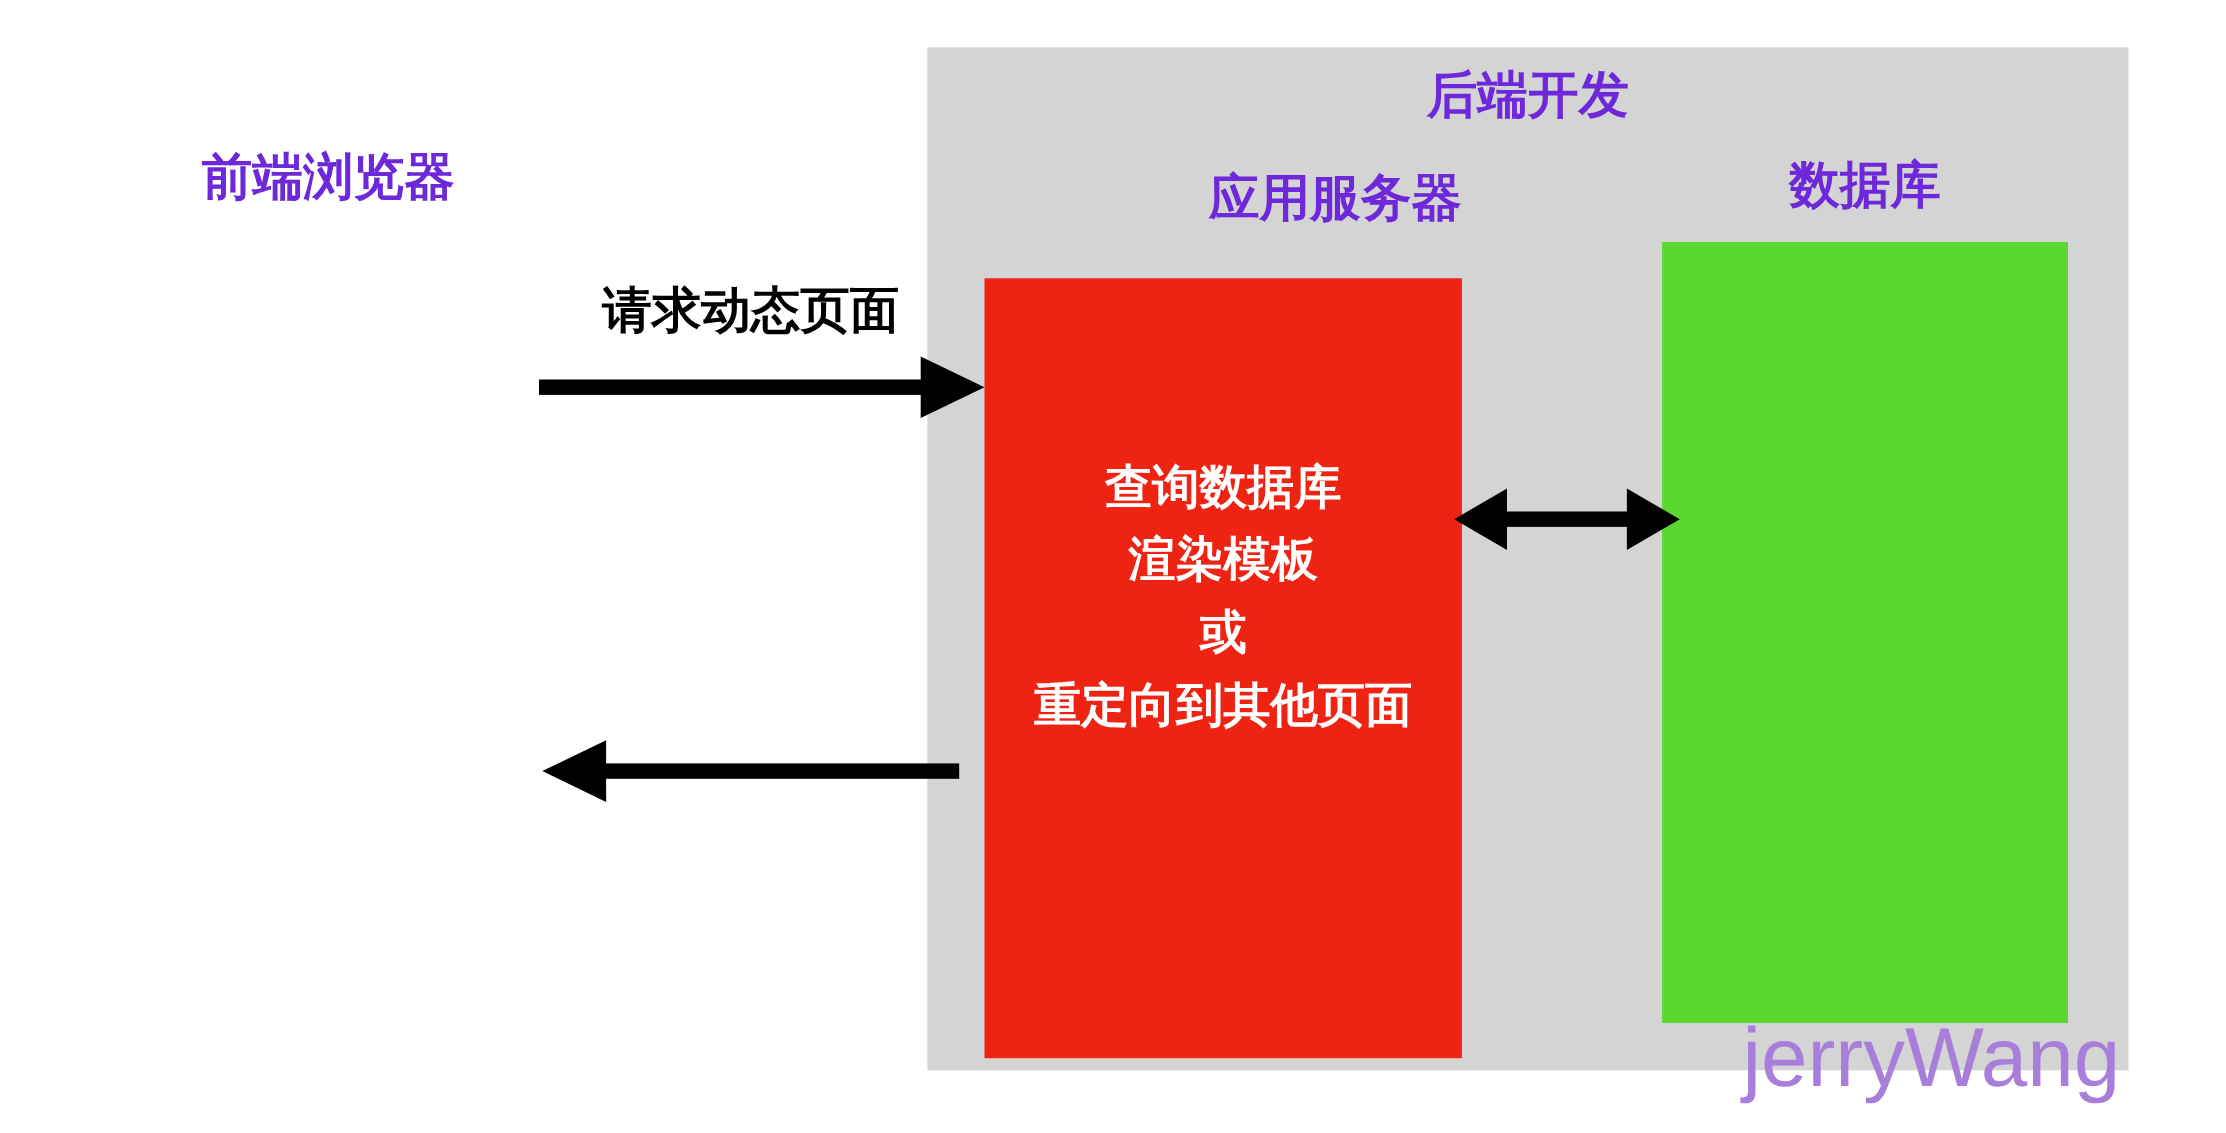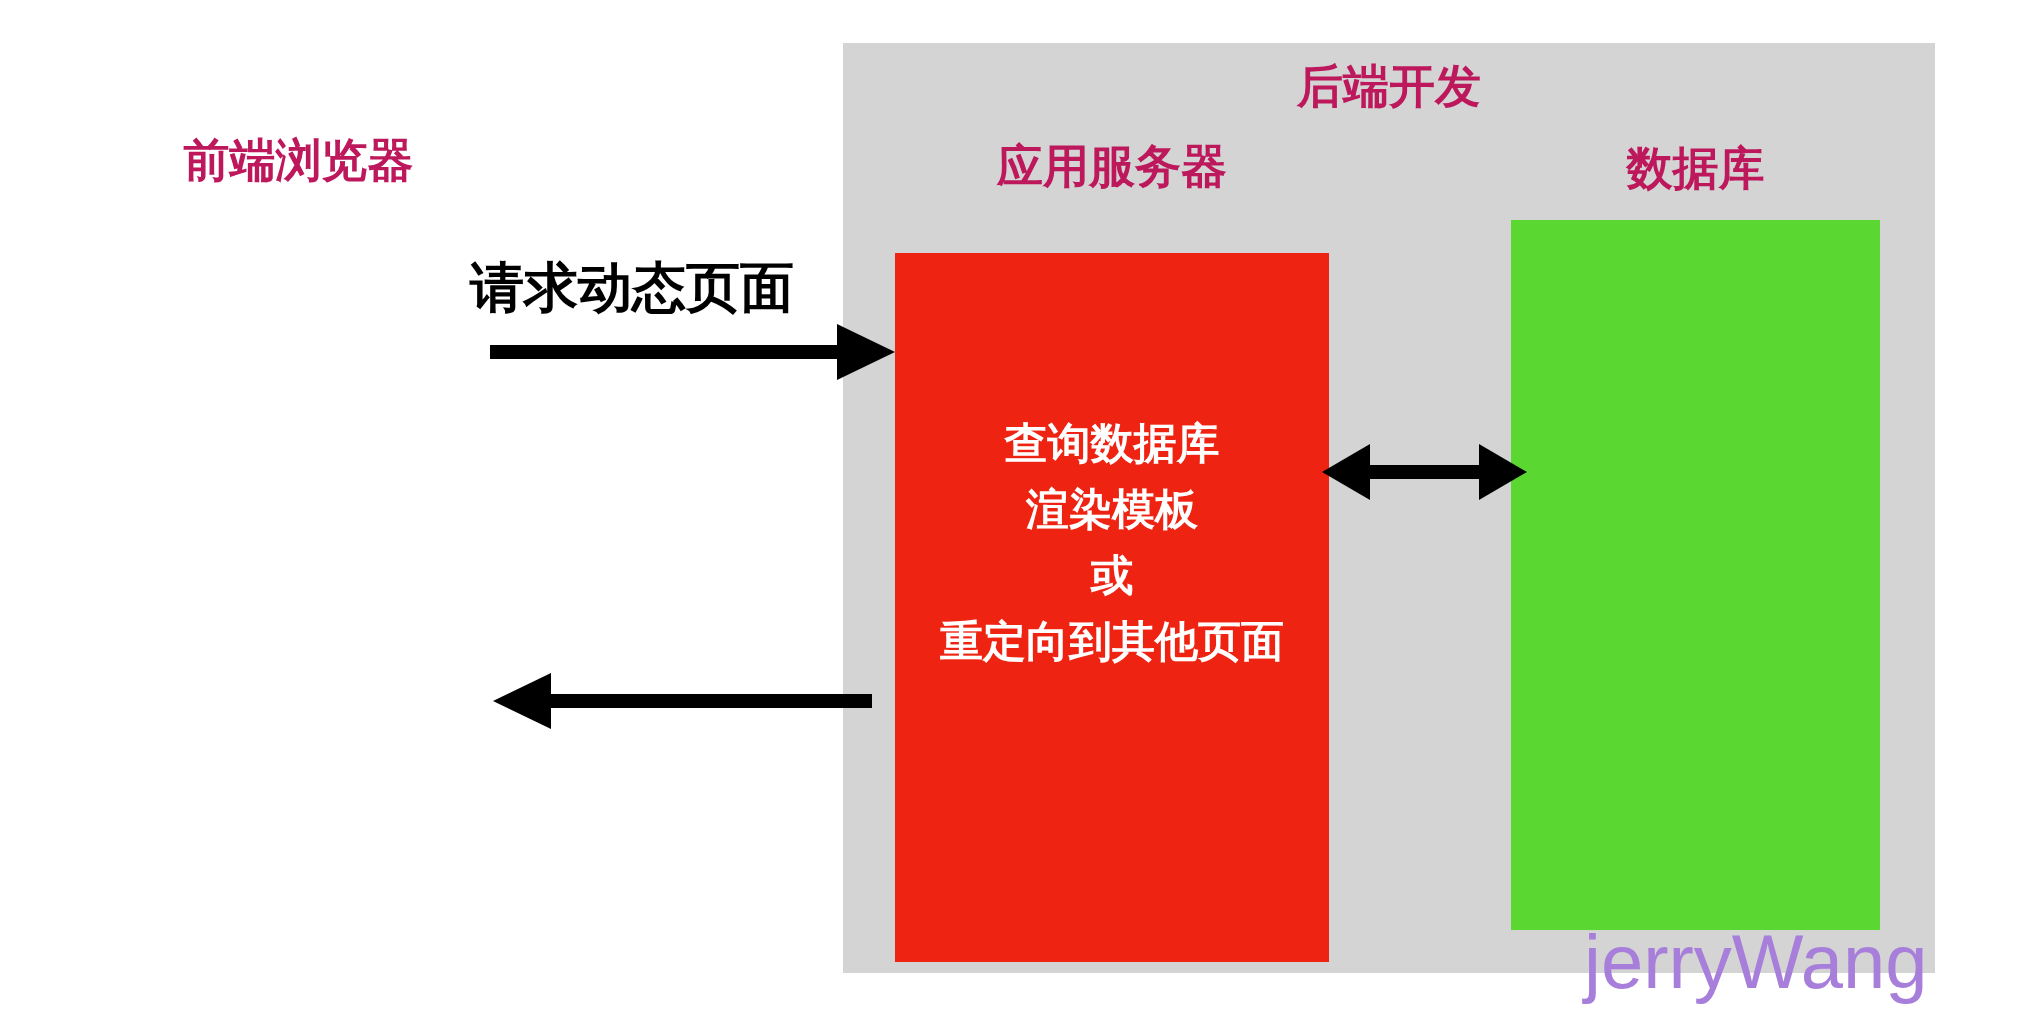--- a/index.html
+++ b/index.html
@@ -9,42 +9,42 @@
     background:#fff;
     font-family:"Liberation Sans","DejaVu Sans",sans-serif;
     overflow:hidden;
   }
   .abs{position:absolute;}
 
   
   .backend-panel{left:843px;top:43px;width:1092px;height:930px;background:#D4D4D4;}
 
   
-  .title{font-weight:700;color:#be185d;text-align:center;font-size:46px;line-height:1.15;}
+  .title{font-weight:700;color:#6d28d9;text-align:center;font-size:46px;line-height:1.15;}
   .backend-title{left:843px;top:60px;width:1092px;}
   .frontend-title{left:114px;top:134px;width:369px;}
-  .appserver-title{left:895px;top:140px;width:434px;}
+  .appserver-title{left:895px;top:153px;width:434px;text-align:right;}
   .database-title{left:1511px;top:142px;width:369px;}
 
   
   .frontend-box{left:114px;top:219px;width:369px;height:703px;background:#00A0FC;}
   .appserver-box{left:895px;top:221px;width:434px;height:709px;background:#EE2312;margin-top:32px;}
   .database-box{left:1511px;top:220px;width:369px;height:710px;background:#5BD731;}
 
   .frontend-text{
     left:12px;top:236px;width:350px;
     color:#000;font-weight:700;font-size:47px;line-height:64px;text-align:left;
   }
   .appserver-text{
     left:0;top:157px;width:100%;
     color:#fff;font-weight:700;font-size:43px;line-height:66px;text-align:center;
   }
 
   
-  .arrow-label{font-weight:700;color:#000;text-align:left;font-size:54px;line-height:1.15;}
+  .arrow-label{font-weight:700;color:#000;text-align:center;font-size:45px;line-height:1.15;}
   .request-label{left:470px;top:256px;width:425px;}
   .response-label-top{left:470px;top:610px;width:410px;}
   .response-label-bottom{left:470px;top:708px;width:410px;}
 
   
   .arrow{height:56px;}
   .shaft{position:absolute;top:21px;height:14px;background:#000;}
   .head{position:absolute;top:0;width:0;height:0;border-top:28px solid transparent;border-bottom:28px solid transparent;}
   .head-right{border-left:58px solid #000;right:0;}
   .head-left{border-right:58px solid #000;left:0;}

